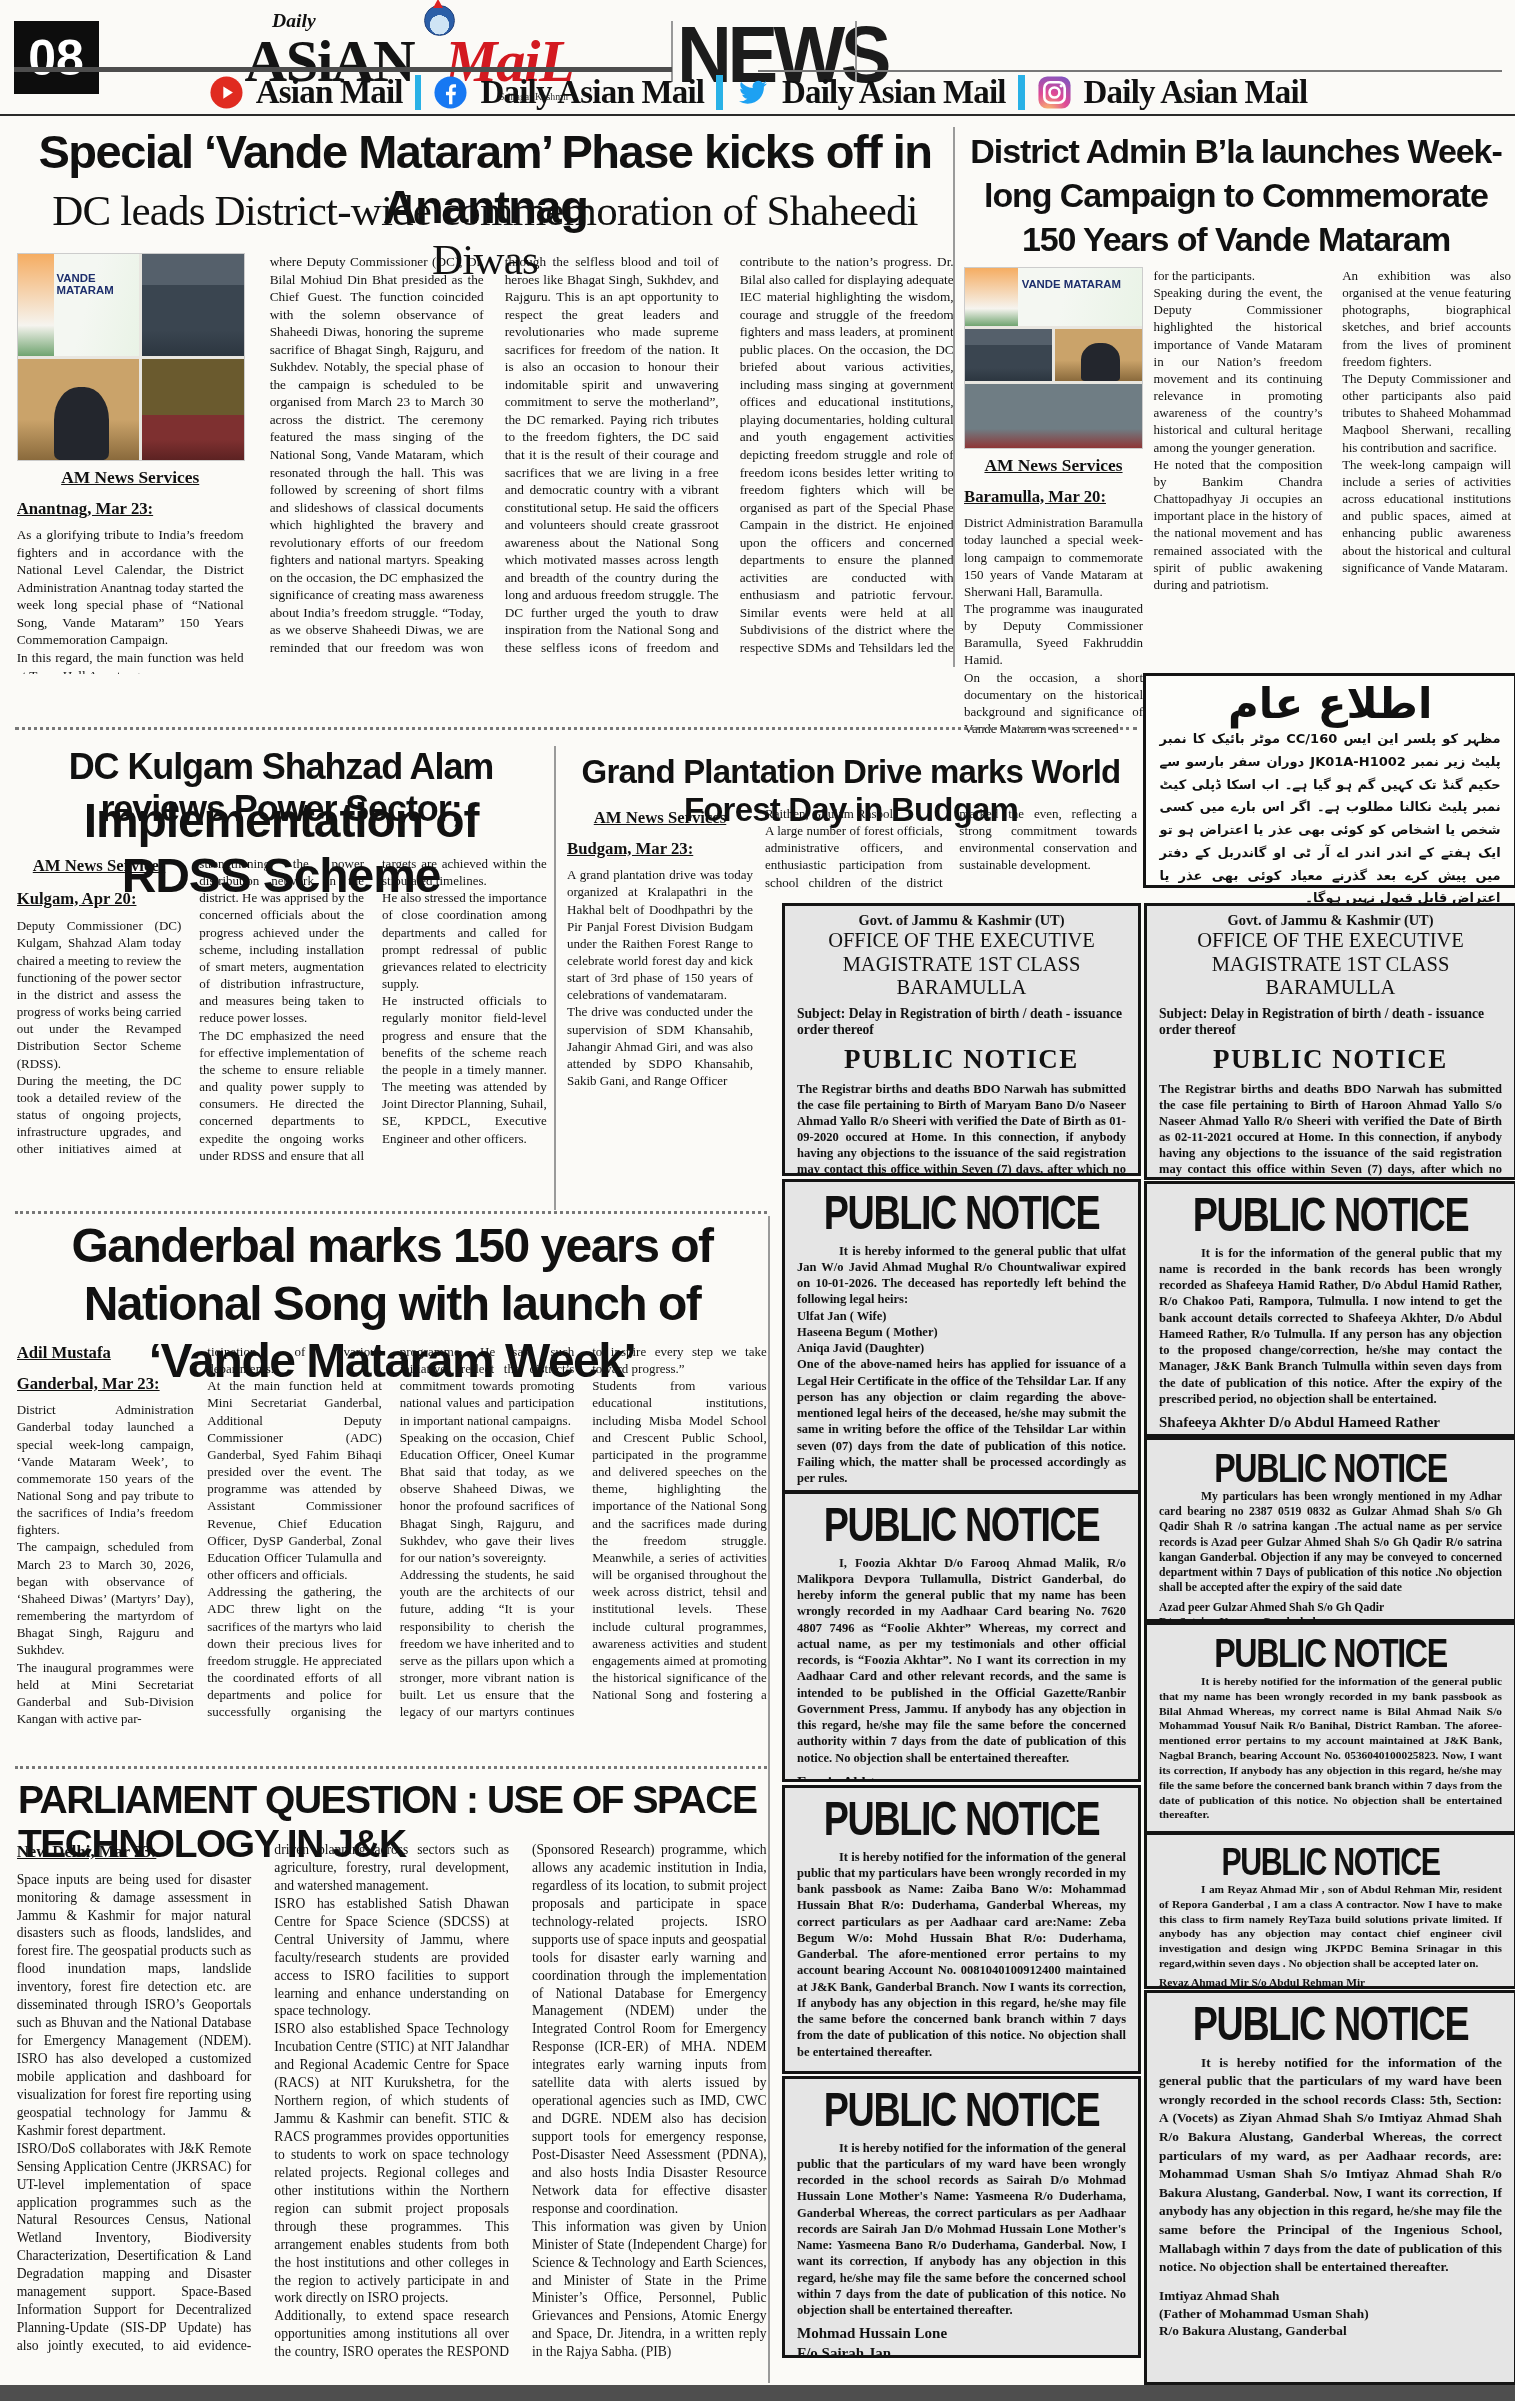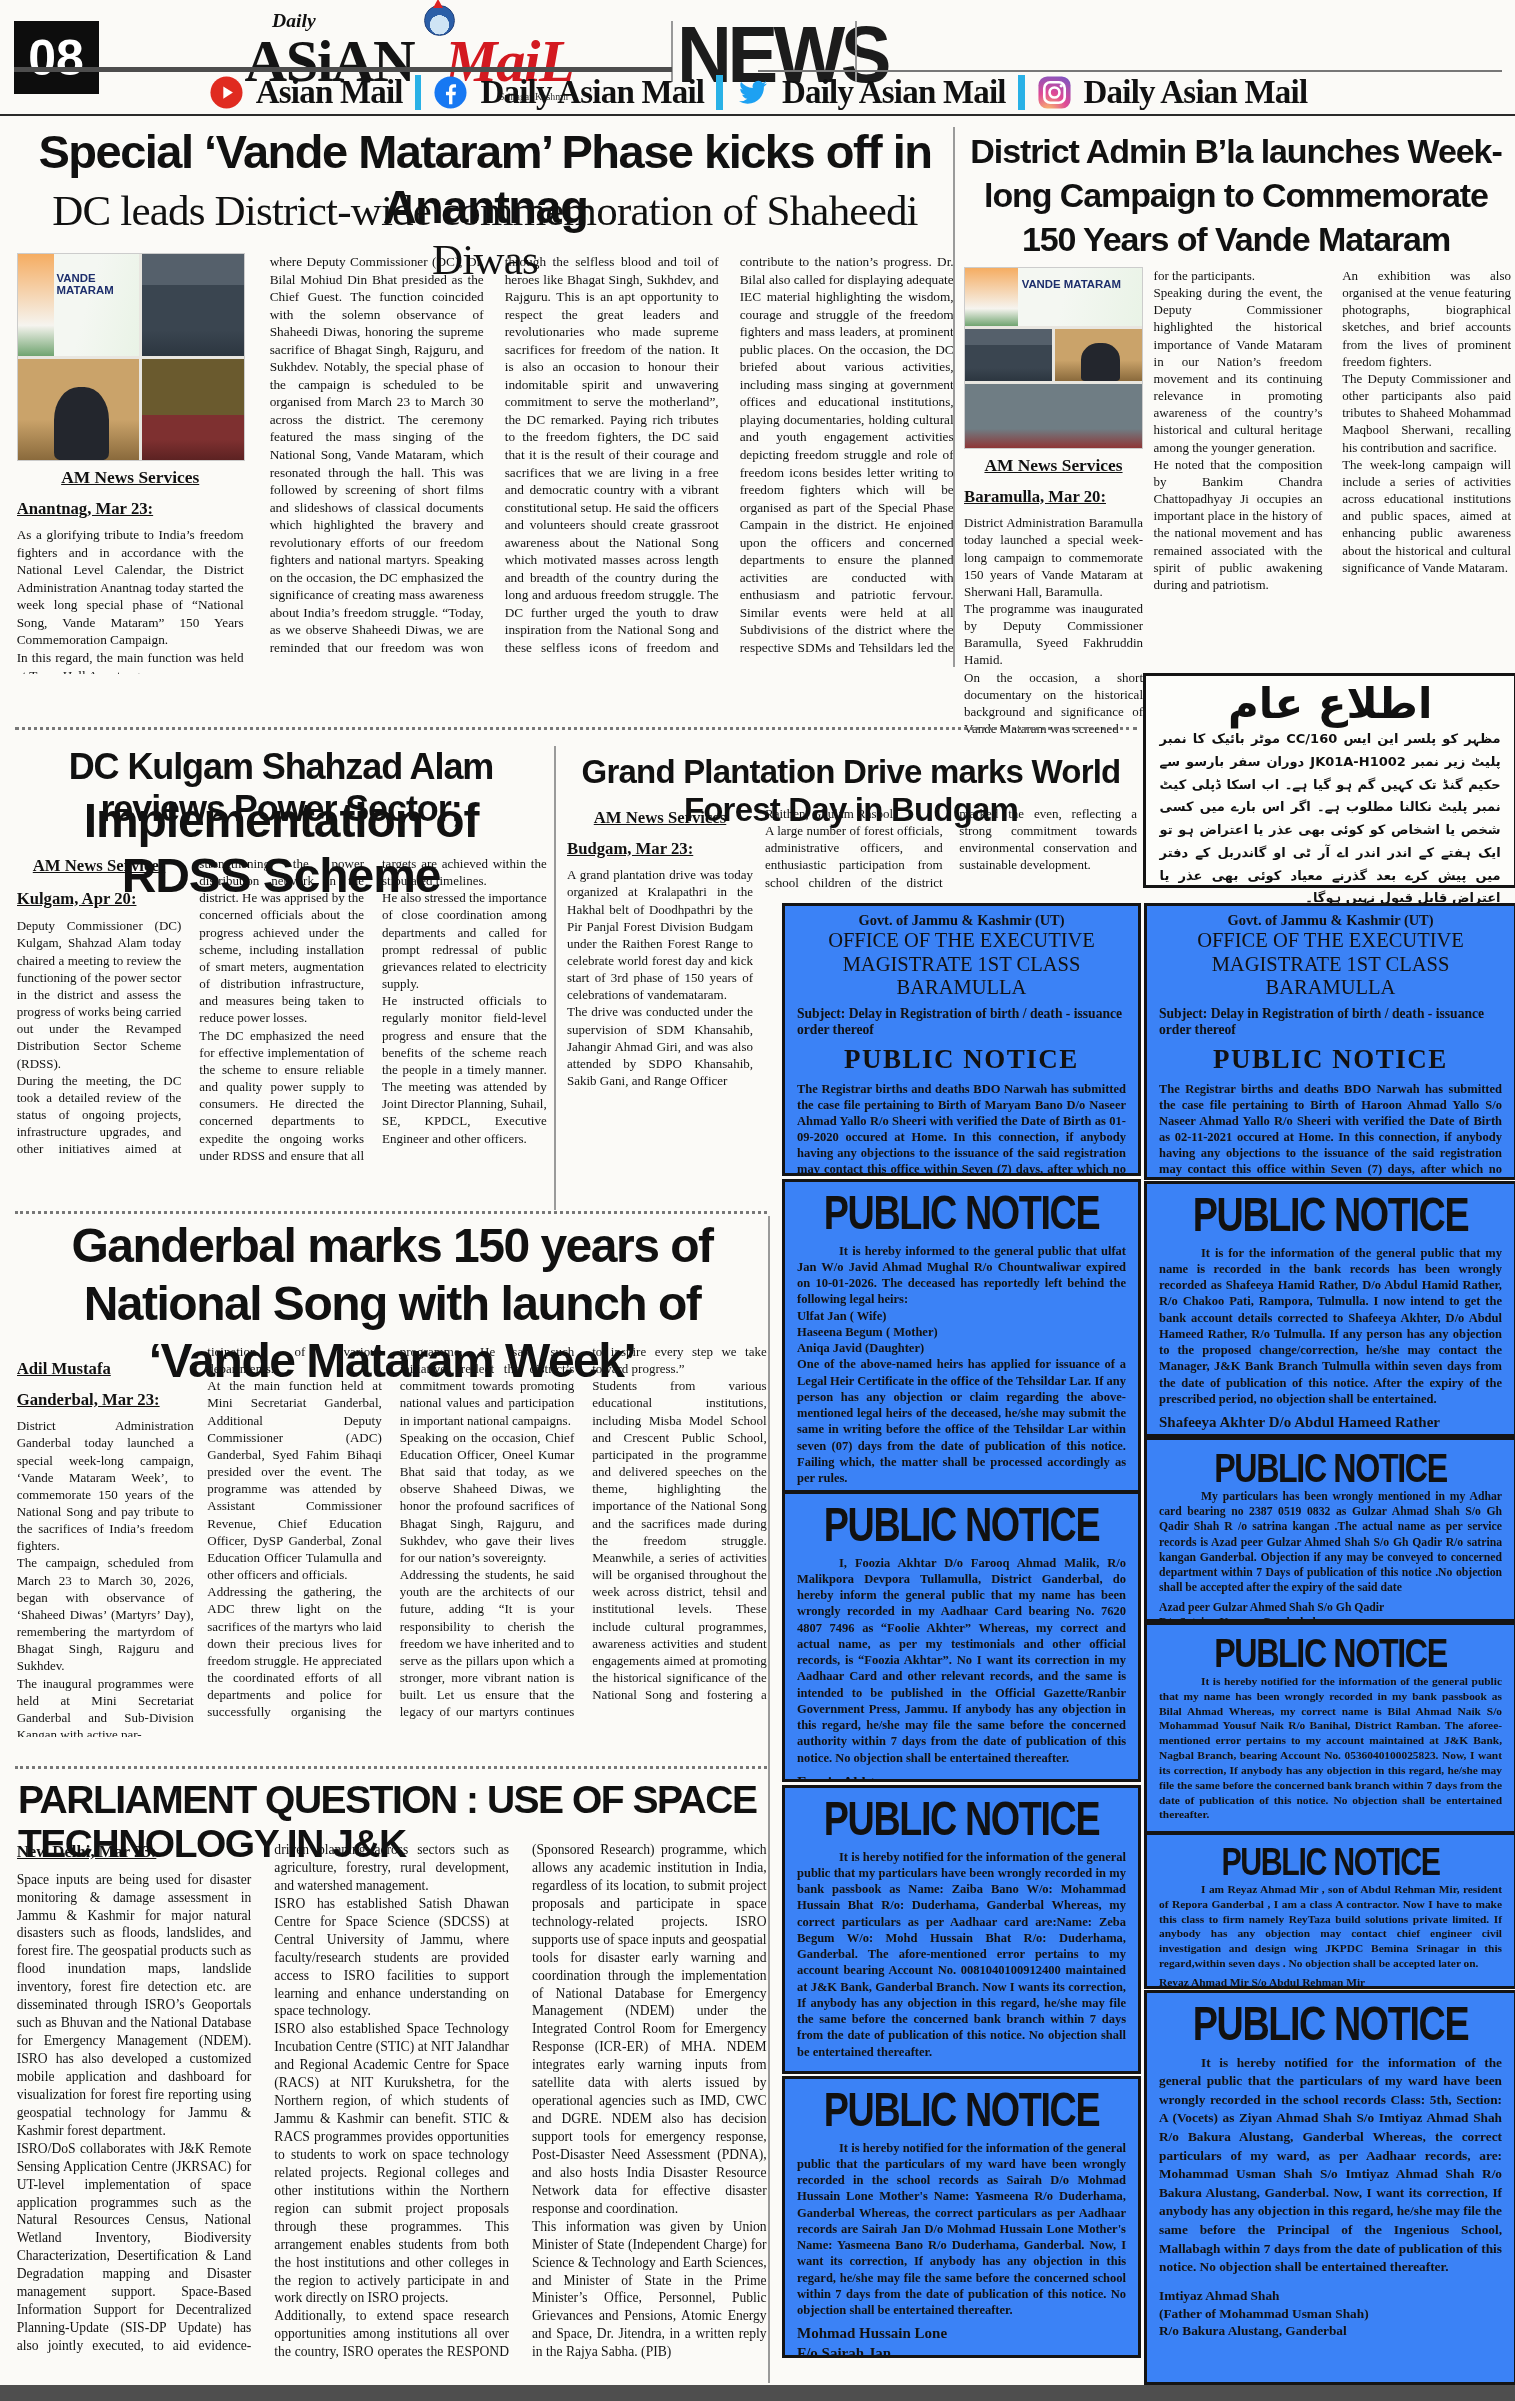--- a/index.html
+++ b/index.html
@@ -48,21 +48,21 @@
   .tile{overflow:hidden;position:relative;}
   .poster{background:linear-gradient(105deg,#f4f7f2 55%,#e9f3e6);position:relative;}
   .poster .saffron{position:absolute;left:0;top:0;width:30%;height:100%;background:linear-gradient(180deg,#f59a3e,#f6f3ee 70%,#4f8f4f);opacity:.8;}
   .poster .vm{position:absolute;left:32%;top:18%;font-family:"Liberation Sans",sans-serif;font-weight:bold;color:#1c2d6b;font-size:11.4px;}
   .t-crowd{background:linear-gradient(180deg,#55606b 0 30%,#3a4550 30% 75%,#2c3640);}
   .t-speaker{background:linear-gradient(180deg,#caa36a 0 60%,#8a6a3c);}
   .t-speaker:after{content:"";position:absolute;left:30%;top:28%;width:45%;height:72%;background:#23262d;border-radius:45% 45% 10% 10%;}
   .t-hall{background:linear-gradient(180deg,#6a5a2e 0 55%,#7e3030 55% 80%,#5c2222);}
   .t-dais{background:linear-gradient(180deg,#6f7d84 0 70%,#8e3636);}
   
-  .noticebox{border:3px solid #141414;background:#3b82f6;padding:6px 12px;overflow:hidden;}
+  .noticebox{border:3px solid #141414;background:#e5e5e5;padding:6px 12px;overflow:hidden;}
   .pn-title{font-family:"Liberation Sans",sans-serif;font-weight:bold;font-size:41px;letter-spacing:-1.5px;
             text-align:center;transform:scale(.92,1.15);transform-origin:center;margin:1.5px 0 6px 0;}
   .pn-body{font-weight:bold;font-size:12.5px;line-height:1.3;text-align:justify;text-indent:42px;}
   .pn-sig{font-weight:bold;font-size:15px;line-height:1.3;margin-top:12px;}
   .mag-govt{font-weight:bold;font-size:14.4px;text-align:center;}
   .mag-office{font-weight:normal;font-size:20.5px;text-align:center;line-height:1.15;}
   .mag-subject{font-weight:bold;font-size:13.6px;margin-top:6px;line-height:1.2;}
   .mag-title{font-weight:bold;font-size:27px;letter-spacing:1.5px;text-align:center;margin:6px 0;}
   .mag-body{font-weight:bold;font-size:12.5px;line-height:1.28;text-align:justify;}
   
@@ -244,21 +244,21 @@
     <div class="mag-title">PUBLIC NOTICE</div>
     <div class="mag-body">The Registrar births and deaths BDO Narwah has submitted the case file pertaining to Birth of Haroon Ahmad Yallo S/o Naseer Ahmad Yallo R/o Sheeri with verified the Date of Birth as 02-11-2021 occured at Home. In this connection, if anybody having any objections to the issuance of the said registration  may contact this office within Seven (7) days,  after which no objection shall be entertained.</div>
 
   </div>
 
   <div class="abs dotted" style="left:15px;top:1211px;width:752px;"></div>
   <div class="abs vline" style="left:768px;top:1216px;height:1167px;"></div>
   <div class="abs cond center" style="left:15px;top:1217px;width:754px;font-size:48px;letter-spacing:-1.5px;line-height:1.2;">Ganderbal marks 150 years of National Song with launch of ‘Vande Mataram Week’</div>
   <div class="abs" style="left:16.7px;top:1343px;width:750px;height:394px;display:flex;overflow:hidden;">
     <div style="width:177px;flex:none;">
-      <div class="dateline" style="margin-top:16px;">Adil Mustafa</div>
+      <div class="dateline" style="margin-top:0;">Adil Mustafa</div>
       <div class="dateline">Ganderbal, Mar 23:</div>
       <div class="bodytext preline" style="font-size:13px;">District Administration Ganderbal today launched a special week-long campaign, ‘Vande Mataram Week’, to commemorate 150 years of the National Song and pay tribute to the sacrifices of India’s freedom fighters.
 The campaign, scheduled from March 23 to March 30, 2026, began with observance of ‘Shaheed Diwas’ (Martyrs’ Day), remembering the martyrdom of Bhagat Singh, Rajguru and Sukhdev.
 The inaugural programmes were held at Mini Secretariat Ganderbal and Sub-Division Kangan with active par-</div>
     </div>
     <div class="cols3 bodytext preline" style="flex:1;margin-left:13.6px;height:100%;font-size:13px;column-gap:18px;">ticipation of various departments.
 At the main function held at Mini Secretariat Ganderbal, Additional Deputy Commissioner (ADC) Ganderbal, Syed Fahim Bihaqi presided over the event. The programme was attended by Assistant Commissioner Revenue, Chief Education Officer, DySP Ganderbal, Zonal Education Officer Tulamulla and other officers and officials.
 Addressing the gathering, the ADC threw light on the sacrifices of the martyrs who laid down their precious lives for freedom struggle. He appreciated the coordinated efforts of all departments and police for successfully organising the programme. He said such initiatives reflect the district’s commitment towards promoting national values and participation in important national campaigns.
 Speaking on the occasion, Chief Education Officer, Oneel Kumar Bhat said that today, as we observe Shaheed Diwas, we honor the profound sacrifices of Bhagat Singh, Rajguru, and Sukhdev, who gave their lives for our nation’s sovereignty.
 Addressing the students, he said youth are the architects of our future, adding “It is your responsibility to cherish the freedom we have inherited and to serve as the pillars upon which a stronger, more vibrant nation is built. Let us ensure that the legacy of our martyrs continues to inspire every step we take toward progress.”

